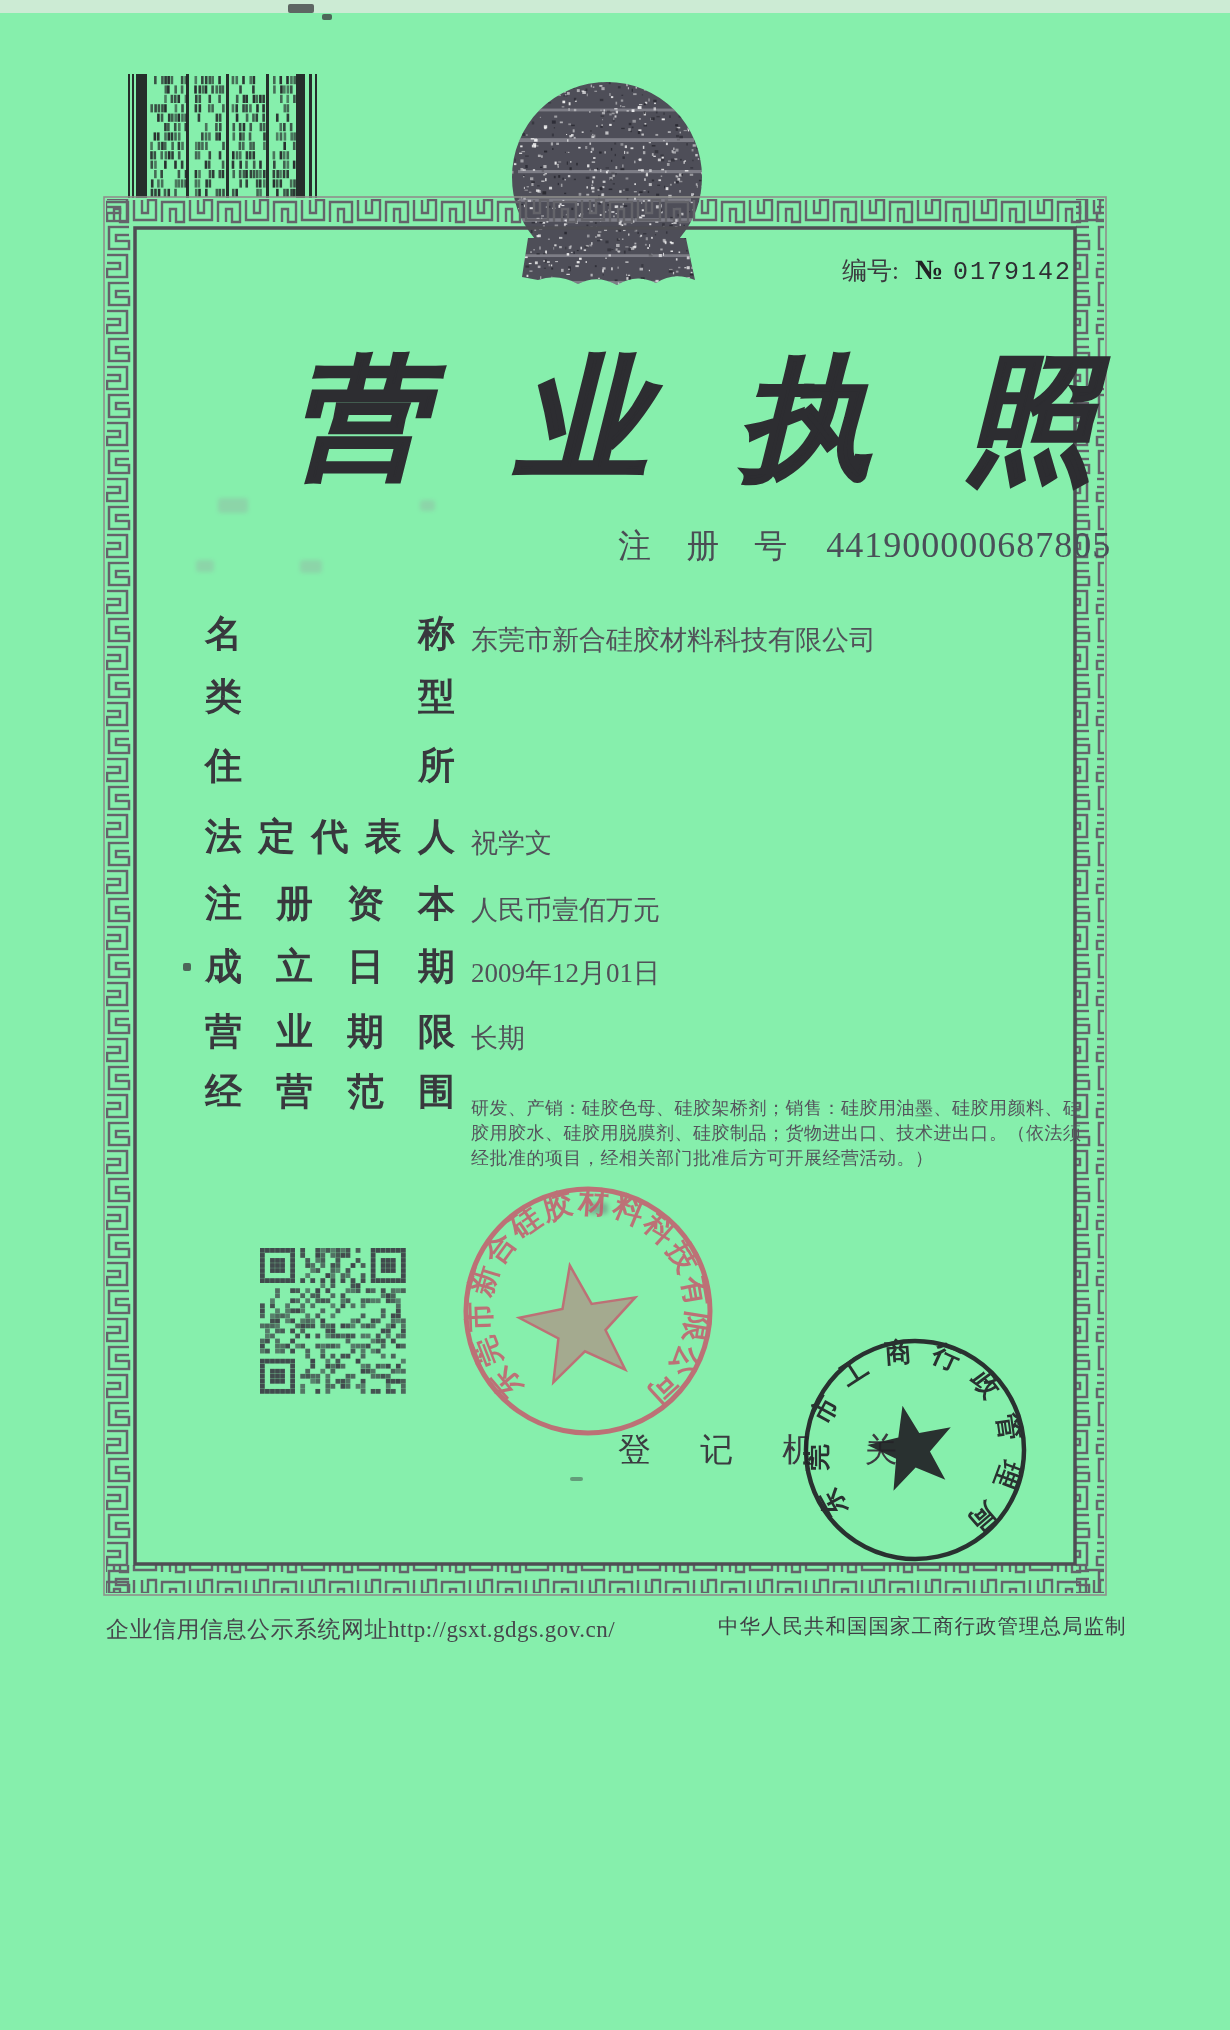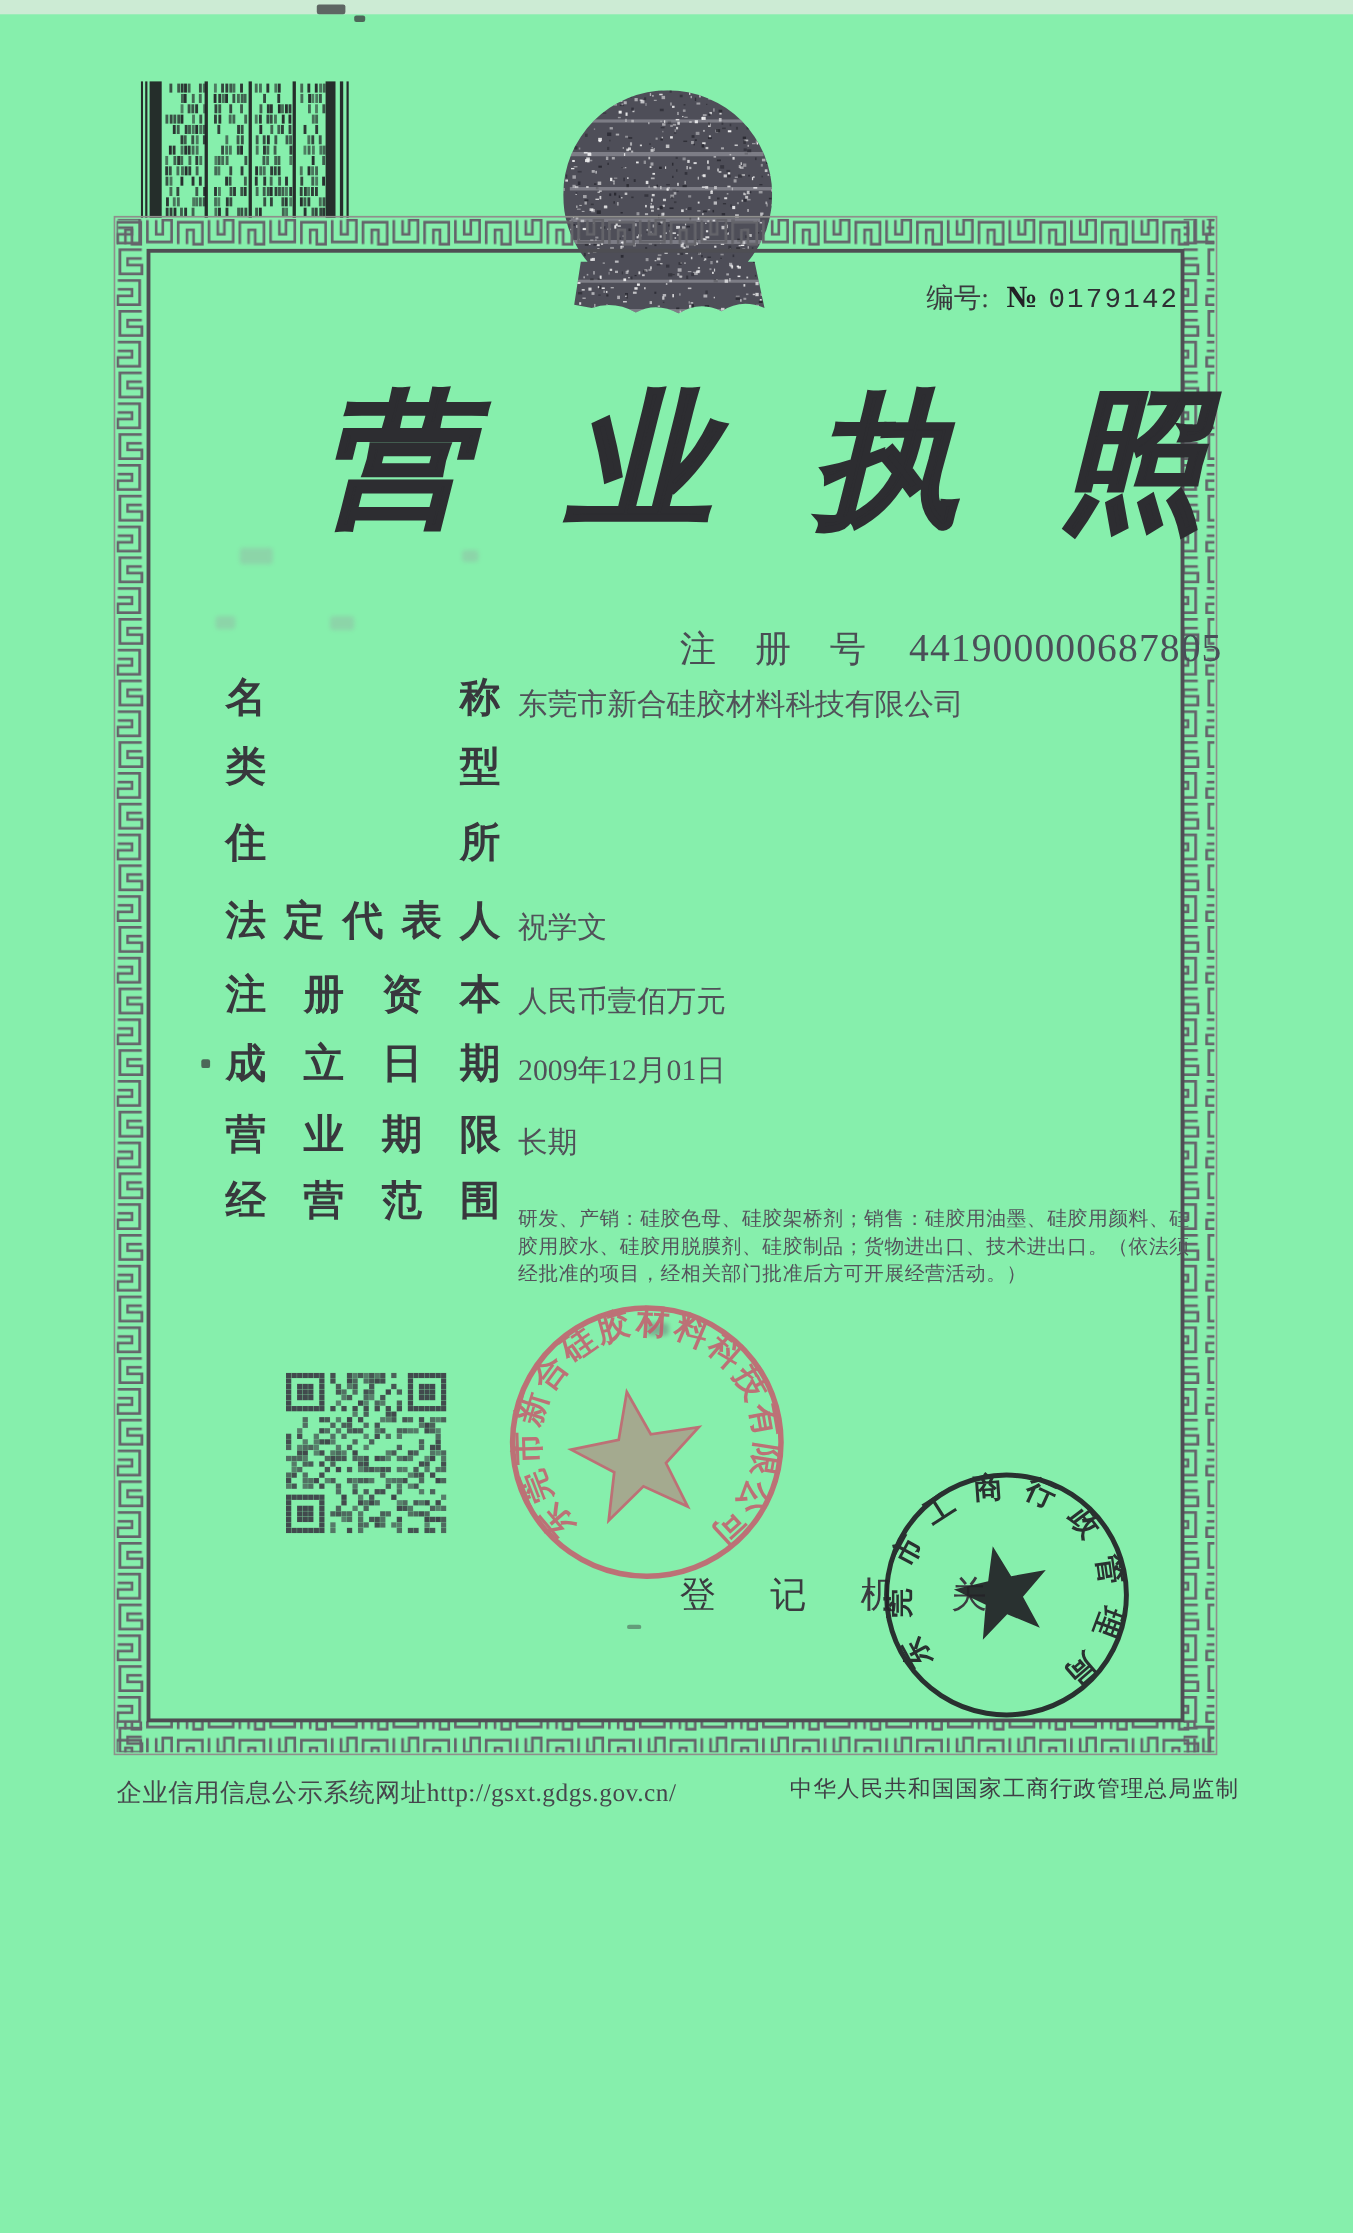--- a/index.html
+++ b/index.html
@@ -19,21 +19,21 @@
 
   
   .cert-title{
     left:292px;top:346px;font-size:132px;line-height:1.1;font-weight:900;
     font-family:"Liberation Sans","DejaVu Sans",sans-serif;
     letter-spacing:92px;white-space:nowrap;color:#2d2d31;font-style:italic;
     -webkit-text-stroke:2.5px #2d2d31;
   }
 
   
-  .regno-line{left:618px;top:524px;white-space:nowrap;margin-top:44px;}
+  .regno-line{left:618px;top:524px;white-space:nowrap;}
   .regno-line .lbl{font-size:33px;letter-spacing:13px;color:#4a4d54;font-family:"Liberation Sans","DejaVu Sans",sans-serif;font-weight:500;}
   .regno-line .val{font-size:36px;letter-spacing:1px;color:#4a4f58;margin-left:22px;font-family:"Liberation Serif",serif;}
 
   
   .row{position:absolute;left:205px;display:flex;align-items:flex-start;}
   .flabel{
     width:250px;flex:0 0 250px;
     font-family:"Liberation Sans","DejaVu Sans",sans-serif;
     font-size:37px;font-weight:600;color:#38383d;line-height:1.1;
   }

